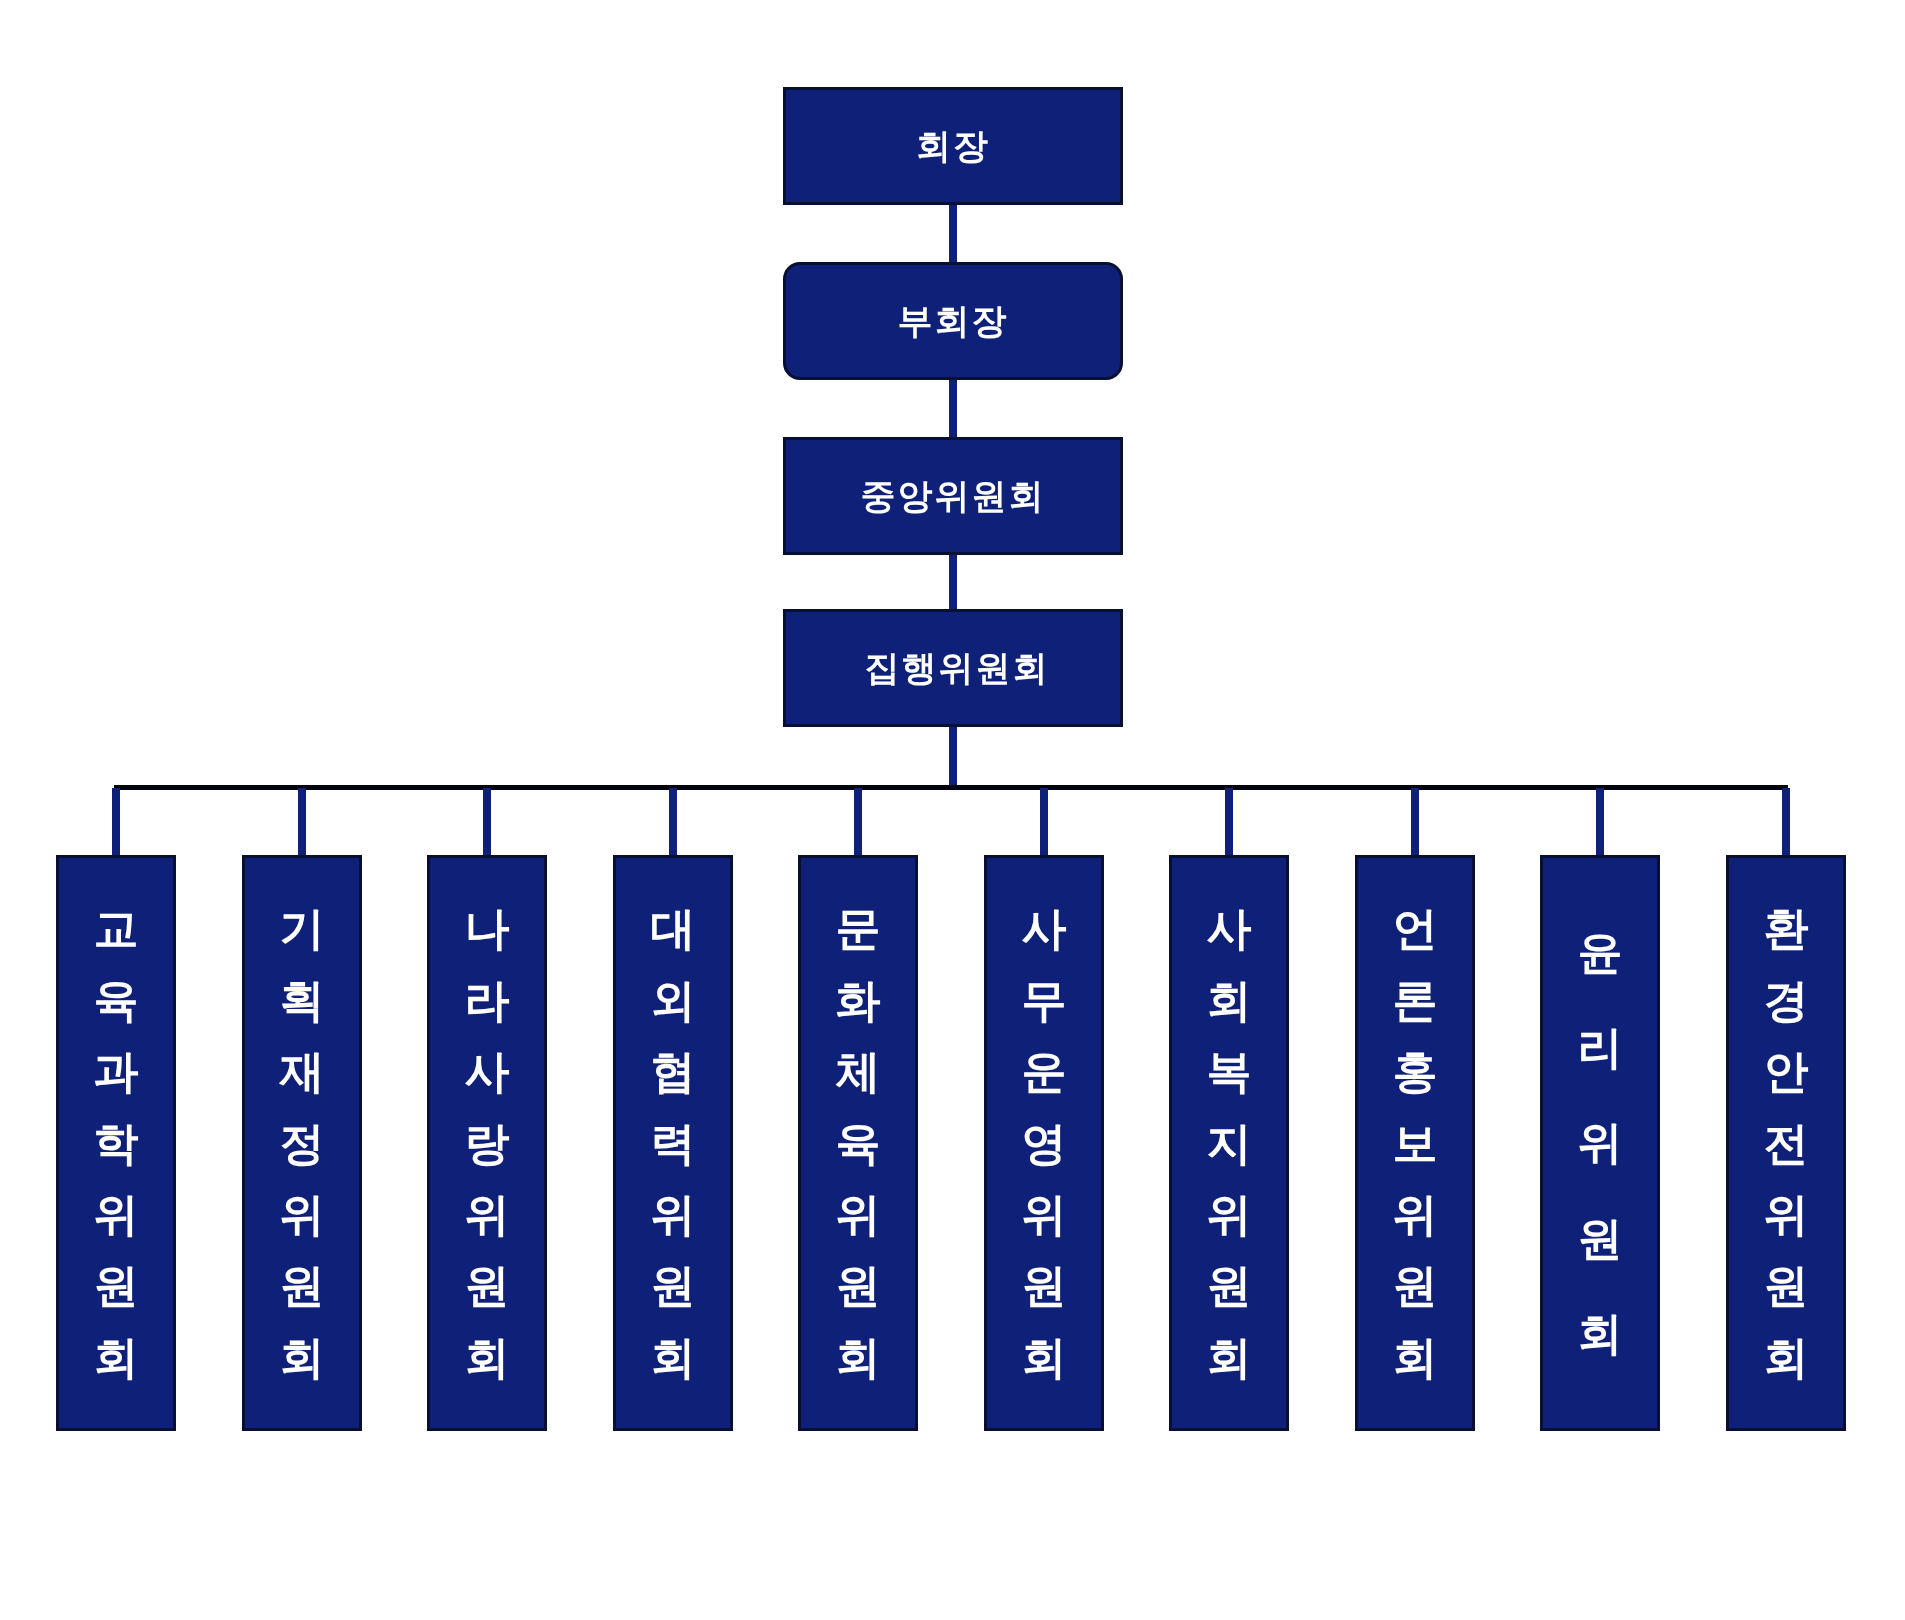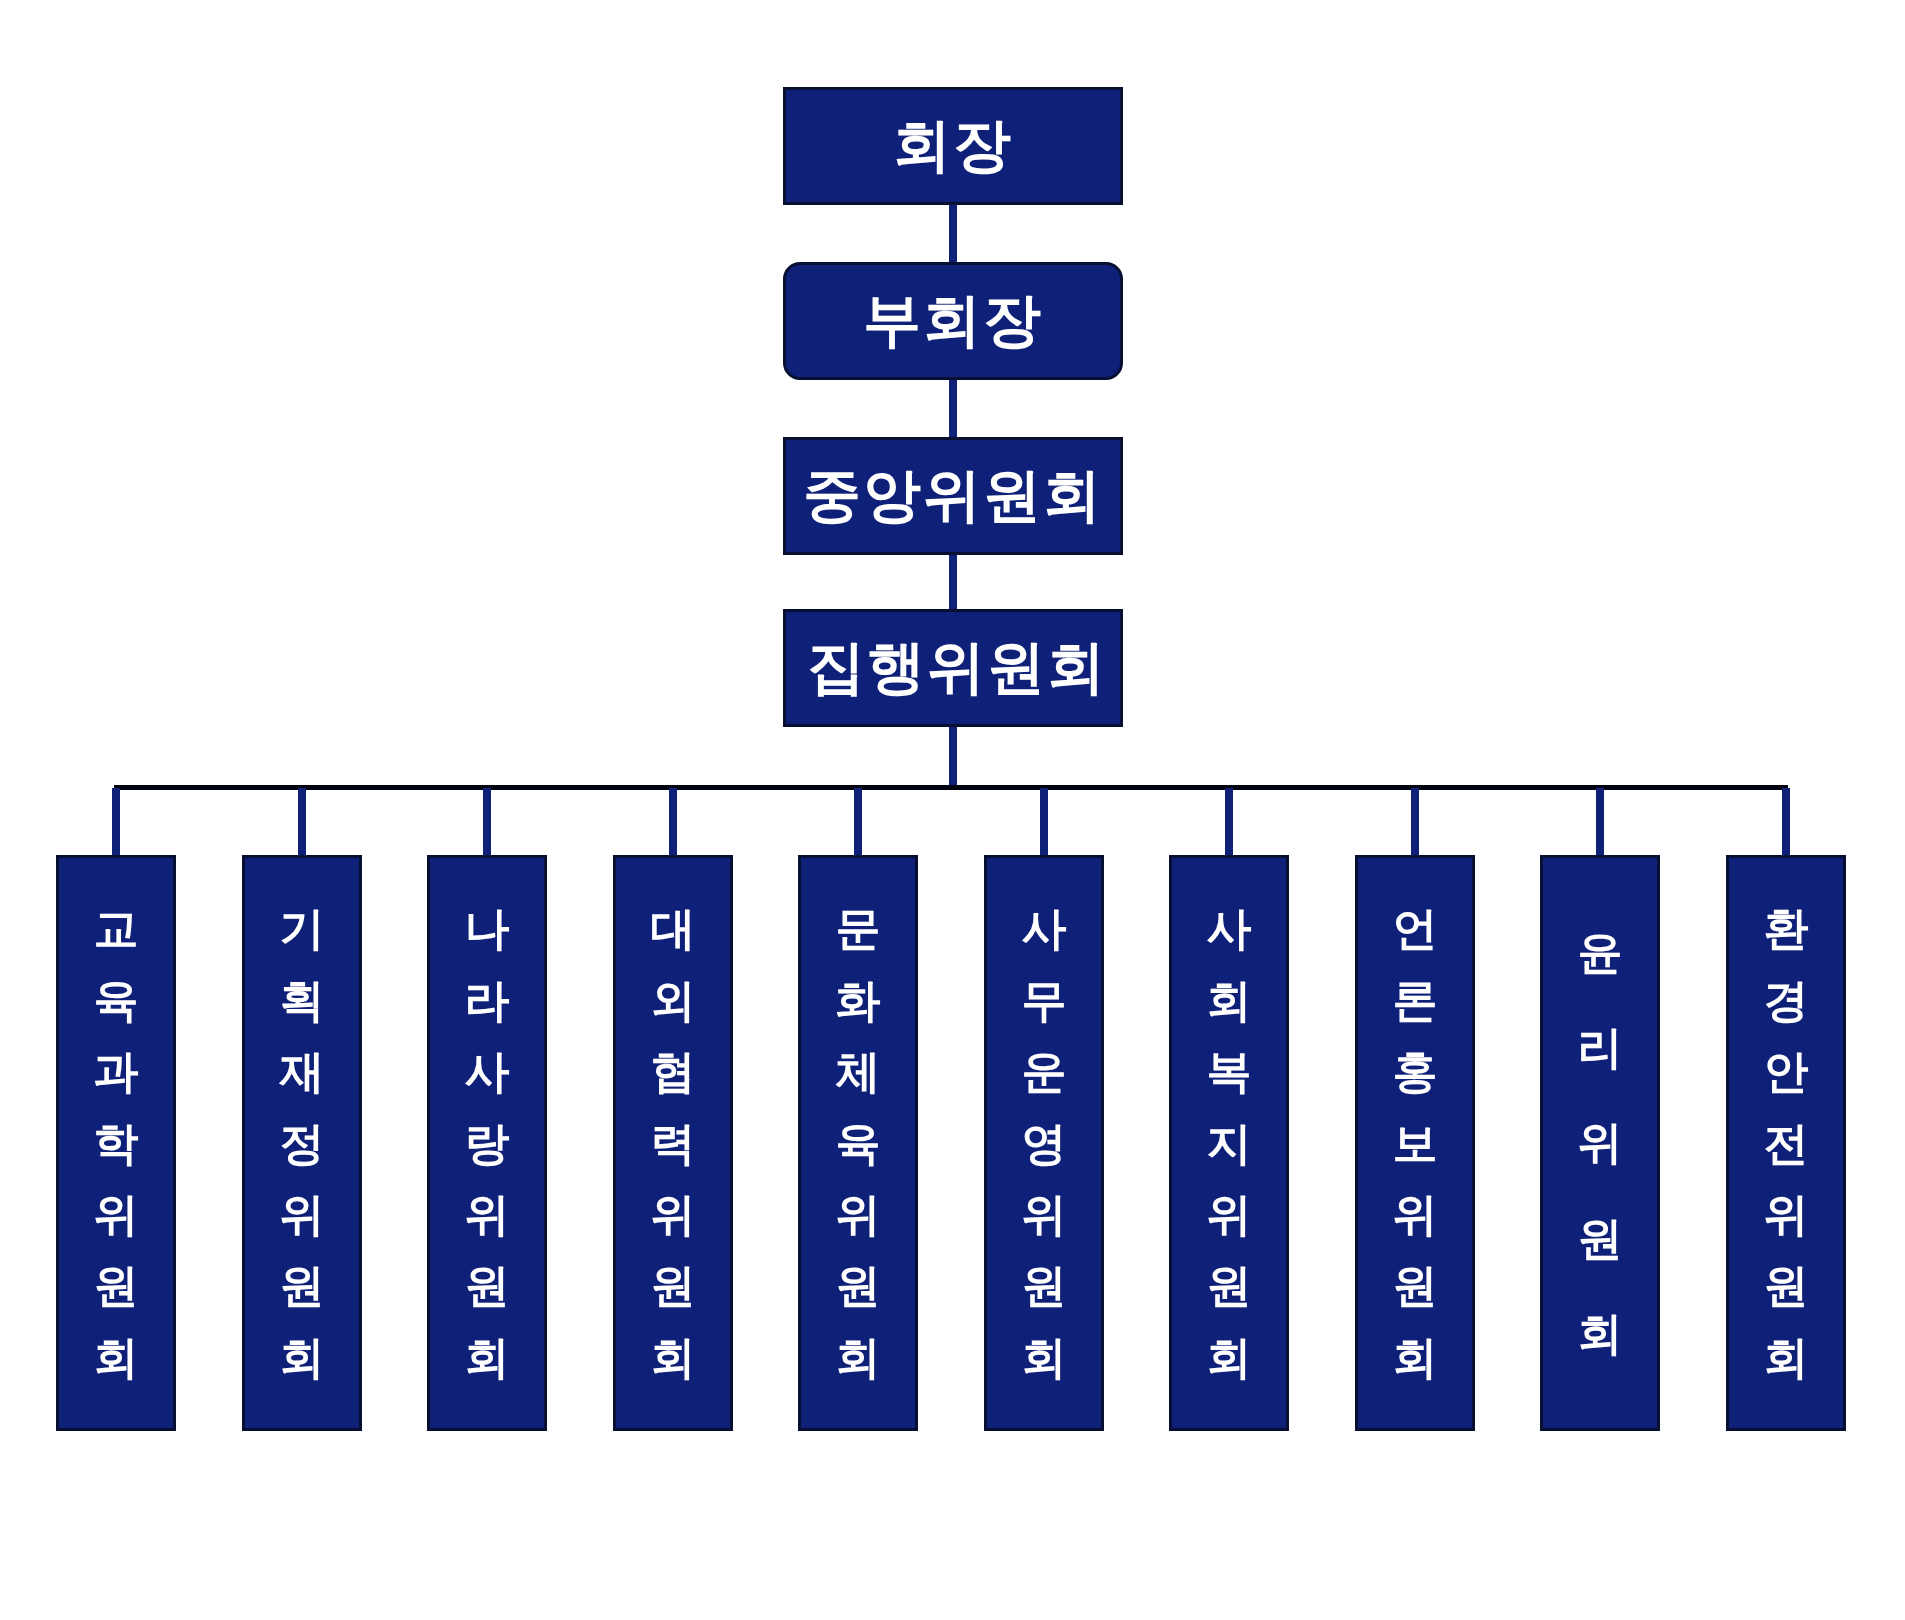--- a/index.html
+++ b/index.html
@@ -26,21 +26,21 @@
     height:118px;
     background:var(--node-fill);
     border:3px solid var(--node-border);
     box-sizing:border-box;
     display:flex;
     align-items:center;
     justify-content:center;
   }
   .tbox span{
     color:var(--text);
-    font-size:58px;
+    font-size:35px;
     font-weight:bold;
     letter-spacing:2px;
     white-space:nowrap;
   }
   .vstub{
     position:absolute;
     width:8px;
     background:var(--connector);
   }
   .hline{

